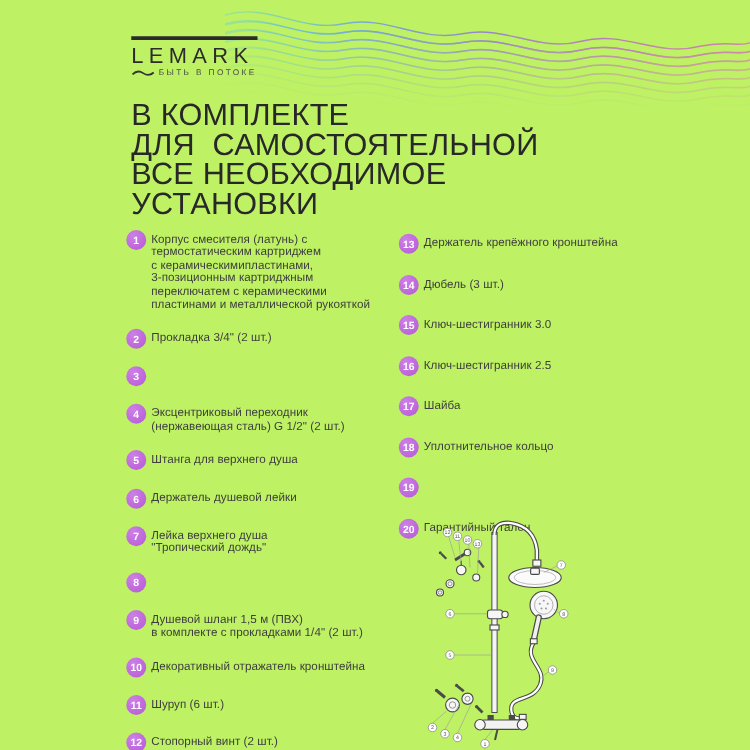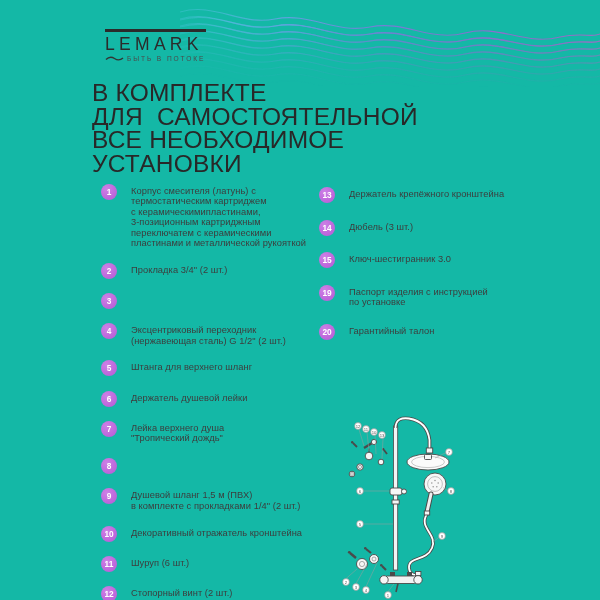--- a/index.html
+++ b/index.html
@@ -4,21 +4,21 @@
 <style>
   * { margin:0; padding:0; box-sizing:border-box; }
   html,body { width:600px; height:600px; }
   body {
     font-family:"Liberation Sans", sans-serif;
     background:#ffffff;
     position:relative;
     overflow:hidden;
     color:#3d3d3d;
   }
-  .page { position:absolute; inset:0; background:#14b8a6;text-decoration:underline; }
+  .page { position:absolute; inset:0; background:#bef264;text-decoration:underline; }
 
   
   .waves {
     position:absolute; top:0; right:0; width:420px; height:90px;
     -webkit-mask-image:linear-gradient(to bottom, rgba(0,0,0,.95) 25%, rgba(0,0,0,0) 97%);
             mask-image:linear-gradient(to bottom, rgba(0,0,0,.95) 25%, rgba(0,0,0,0) 97%);
   }
 
   
   .logo { position:absolute; left:105px; top:29px; width:110px; }
@@ -26,40 +26,40 @@
   .logo-text {
     font-size:17.5px; font-weight:500; letter-spacing:4.3px;
     color:#2b2b2b; line-height:1.15; white-space:nowrap;
   }
   .logo-tagline-row { display:flex; align-items:center; gap:3px; margin-top:1px; }
   .logo-tagline {
     font-size:6.6px; letter-spacing:1.9px; color:#4a4a4a; white-space:nowrap;
   }
 
   
-  .heading { position:absolute; left:92px; top:81px; }
+  .heading { position:absolute; left:105px; top:81px; }
   .heading div {
     font-size:24.5px; line-height:23.6px; font-weight:500;
     color:#282828; letter-spacing:.2px; white-space:pre;
   }
 
   
   ol.kit-col { position:absolute; list-style:none; display:flex; flex-direction:column; }
   .col-left  { left:101px; top:186px; width:220px; row-gap:16.3px; }
   .col-right { left:319px; top:189px; width:230px; row-gap:18.5px; }
   li.item { display:flex; align-items:flex-start; }
   .num {
     flex:0 0 16px; width:16px; height:16px; border-radius:50%;
     background:radial-gradient(circle at 35% 30%, var(--accent-light), var(--accent));
     color:#fff; font-size:8.3px; font-weight:bold;
     display:flex; align-items:center; justify-content:center;
     margin-top:-2px;
   }
   .txt {
-    margin-left:14px; font-size:9.3px; line-height:10.4px;
+    margin-left:4px; font-size:9.3px; line-height:10.4px;
     color:#3d3d3d; white-space:pre-line; letter-spacing:.05px;
   }
 
   
   .diagram { position:absolute; left:338px; top:412px; width:186px; height:188px; }
   .diagram svg { width:100%; height:100%; }
   .ln   { stroke:#4a4a4a; fill:none; }
   .part { stroke:#4a4a4a; fill:#f6f6f6; stroke-width:.9; }
   .co circle { fill:#fff; stroke:#8c8c8c; stroke-width:.65; }
   .co text { font-size:4.2px; fill:#555; text-anchor:middle; }
@@ -144,21 +144,21 @@
   </li>
 
   <li class="item">
     <span class="num">4</span>
     <span class="txt">Эксцентриковый переходник
 (нержавеющая сталь) G 1/2" (2 шт.)</span>
   </li>
 
   <li class="item">
     <span class="num">5</span>
-    <span class="txt">Штанга для верхнего шланг</span>
+    <span class="txt">Штанга для верхнего душа</span>
   </li>
 
   <li class="item">
     <span class="num">6</span>
     <span class="txt">Держатель душевой лейки</span>
   </li>
 
   <li class="item">
     <span class="num">7</span>
     <span class="txt">Лейка верхнего душа
@@ -199,27 +199,37 @@
   <li class="item">
     <span class="num">14</span>
     <span class="txt">Дюбель (3 шт.)</span>
   </li>
 
   <li class="item">
     <span class="num">15</span>
     <span class="txt">Ключ-шестигранник 3.0</span>
   </li>
 
-
-
+  <li class="item">
+    <span class="num">16</span>
+    <span class="txt">Ключ-шестигранник 2.5</span>
+  </li>
+
+  <li class="item">
+    <span class="num">17</span>
+    <span class="txt">Шайба</span>
+  </li>
+
+  <li class="item">
+    <span class="num">18</span>
+    <span class="txt">Уплотнительное кольцо</span>
+  </li>
 
   <li class="item">
     <span class="num">19</span>
-    <span class="txt">Паспорт изделия с инструкцией
-по установке</span>
   </li>
 
   <li class="item">
     <span class="num">20</span>
     <span class="txt">Гарантийный талон</span>
   </li>
 </ol>
 
   <div class="diagram">
     <svg viewBox="0 0 186 188">

